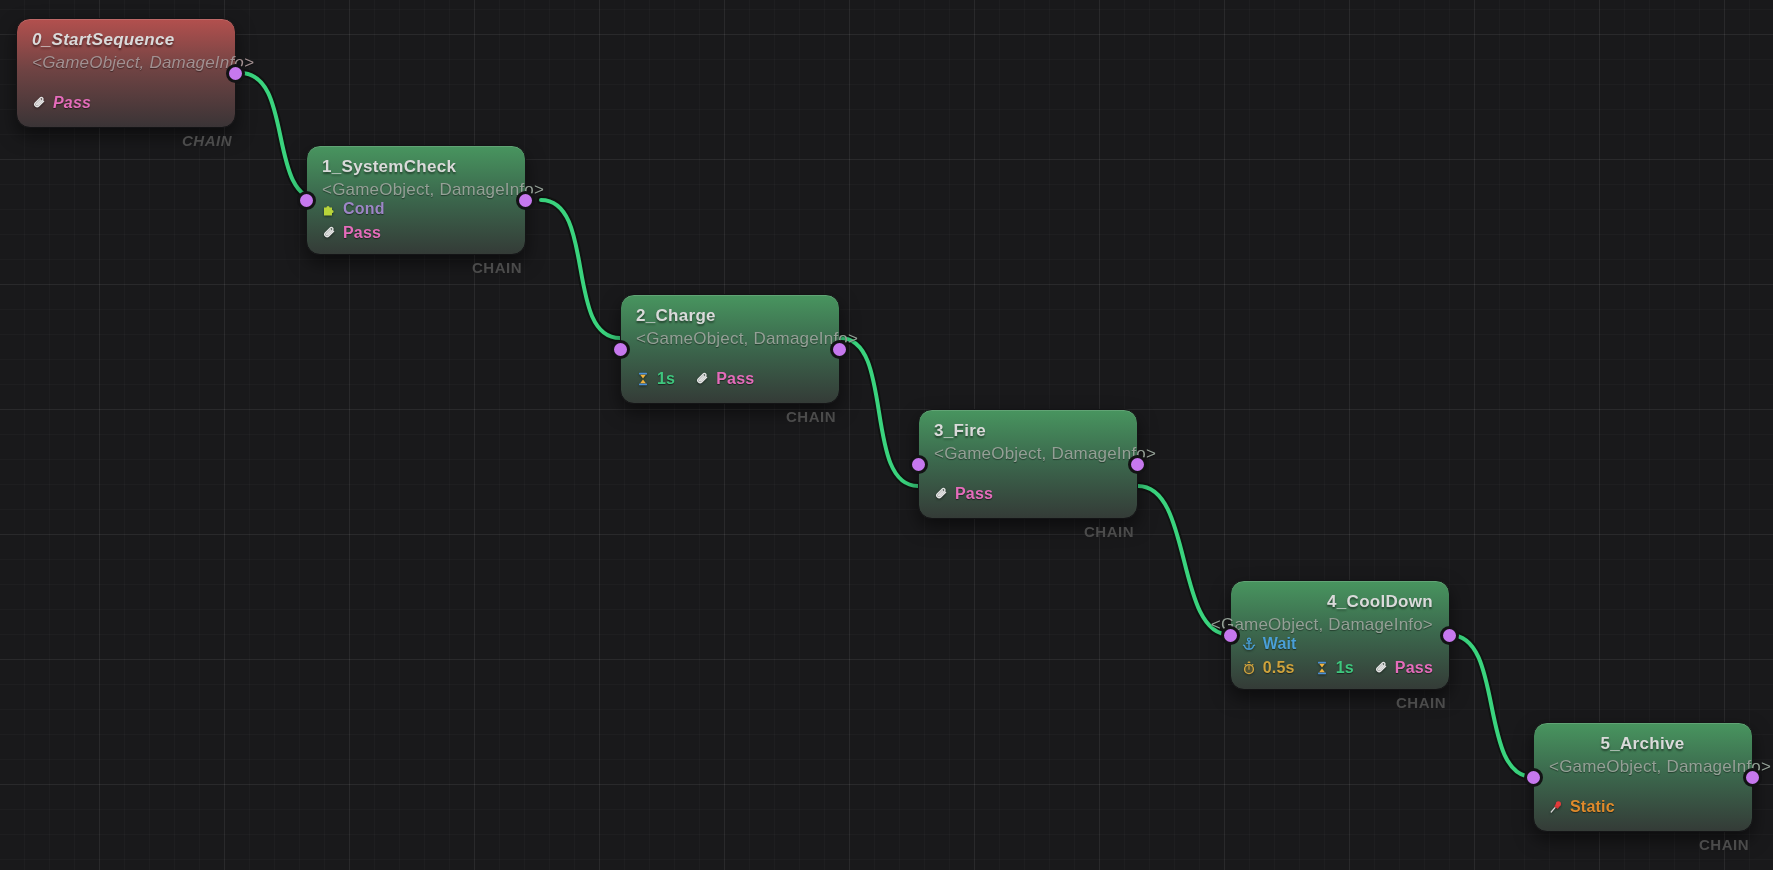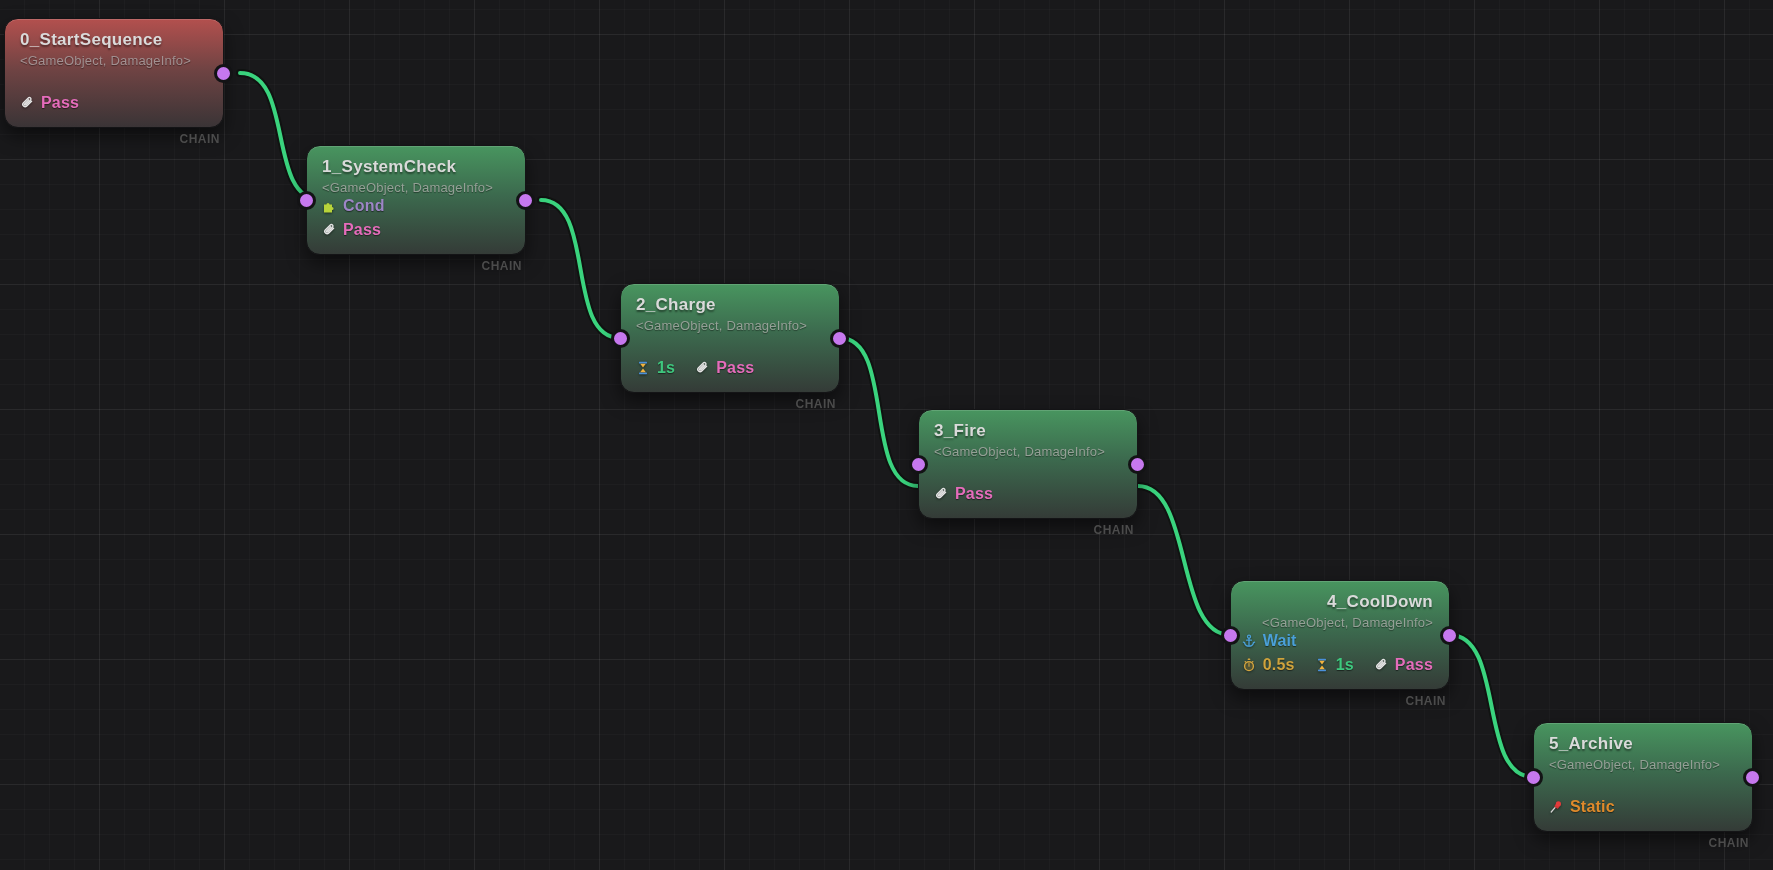--- a/index.html
+++ b/index.html
@@ -30,33 +30,33 @@
   }
   .variant-green{background:linear-gradient(180deg,#48955f 0%,#3c6a4e 45%,#343b37 100%);}
   .variant-red{background:linear-gradient(180deg,#b3504e 0%,#6e4343 48%,#3a3436 100%);}
   .node-title{
     font-size:17px;font-weight:700;color:#dadada;
     letter-spacing:.3px;line-height:1.2;
     text-shadow:0 2px 2px rgba(0,0,0,.45);
     white-space:nowrap;
   }
   .node-subtitle{
-    font-size:13px;margin-top:3px;letter-spacing:.2px;
+    font-size:17px;margin-top:3px;letter-spacing:.2px;
     text-shadow:0 1px 1px rgba(0,0,0,.4);white-space:nowrap;
   }
   .variant-green .node-subtitle{color:#94a096;}
   .variant-red .node-subtitle{color:#a29091;}
   .badge-rows{margin-top:auto;display:flex;flex-direction:column;gap:6px;}
   .badge-row{display:flex;align-items:center;gap:20px;}
   .badge{display:flex;align-items:center;gap:7px;font-size:16px;font-weight:700;
          letter-spacing:.2px;text-shadow:0 1px 1px rgba(0,0,0,.5);}
   .badge svg{display:block;filter:drop-shadow(0 1px 1px rgba(0,0,0,.5));}
   .chain-label{
     position:absolute;right:3px;top:113px;
-    font-size:12px;font-weight:700;color:#4b4b4b;letter-spacing:.5px;
+    font-size:15px;font-weight:700;color:#4b4b4b;letter-spacing:.5px;
   }
   .port{
     position:absolute;z-index:3;
     width:13px;height:13px;border-radius:50%;
     border:3px solid #131315;
   }
   .port.in{left:-10px;top:45px;}
   .port.out{right:-10px;top:45px;}
 </style>
 </head>
@@ -68,21 +68,21 @@
       <path d="M240 73 C295 73 266 200 321 200" fill="none" stroke="#3ad47e" stroke-width="4" stroke-linecap="round"></path>
       <path d="M541 200 C596 200 565 338 620 338" fill="none" stroke="#101311" stroke-width="8" stroke-linecap="round"></path>
       <path d="M541 200 C596 200 565 338 620 338" fill="none" stroke="#3ad47e" stroke-width="4" stroke-linecap="round"></path>
       <path d="M840 338 C895 338 863 486 918 486" fill="none" stroke="#101311" stroke-width="8" stroke-linecap="round"></path>
       <path d="M840 338 C895 338 863 486 918 486" fill="none" stroke="#3ad47e" stroke-width="4" stroke-linecap="round"></path>
       <path d="M1138 486 C1193 486 1175 635 1230 635" fill="none" stroke="#101311" stroke-width="8" stroke-linecap="round"></path>
       <path d="M1138 486 C1193 486 1175 635 1230 635" fill="none" stroke="#3ad47e" stroke-width="4" stroke-linecap="round"></path>
       <path d="M1450 635 C1505 635 1478 777 1533 777" fill="none" stroke="#101311" stroke-width="8" stroke-linecap="round"></path>
       <path d="M1450 635 C1505 635 1478 777 1533 777" fill="none" stroke="#3ad47e" stroke-width="4" stroke-linecap="round"></path>
     </svg>
-<div class="node variant-red" style="left: 4px; top: 18px;">
+<div class="node variant-red" style="left: 16px; top: 18px; font-style: italic;">
     <div class="node-title">0_StartSequence</div>
     <div class="node-subtitle">&lt;GameObject, DamageInfo&gt;</div>
     <div class="badge-rows">
         <div class="badge-row">
           <span class="badge" style="color: rgb(229, 108, 187);">
             <svg width="14" height="14" viewBox="0 0 14 14">
               <path d="M11.6 5.2 L6.8 10 a2.3 2.3 0 0 1 -3.3 -3.3 L8.3 2 a1.55 1.55 0 0 1 2.2 2.2 L5.7 9 a0.8 0.8 0 0 1 -1.1 -1.1 L8.8 3.7" fill="none" stroke="#e6e6e6" stroke-width="1.4" stroke-linecap="round"></path>
             </svg>
             <span>Pass</span>
           </span>
@@ -110,21 +110,21 @@
               <path d="M11.6 5.2 L6.8 10 a2.3 2.3 0 0 1 -3.3 -3.3 L8.3 2 a1.55 1.55 0 0 1 2.2 2.2 L5.7 9 a0.8 0.8 0 0 1 -1.1 -1.1 L8.8 3.7" fill="none" stroke="#e6e6e6" stroke-width="1.4" stroke-linecap="round"></path>
             </svg>
             <span>Pass</span>
           </span>
         </div>
       </div>
     <div class="chain-label">CHAIN</div>
     <div class="port in" style="background: rgb(198, 120, 238);"></div>
     <div class="port out" style="background: rgb(198, 120, 238);"></div>
   </div>
-    <div class="node variant-green" style="left: 620px; top: 283px;">
+    <div class="node variant-green" style="left: 620px; top: 294px;">
     <div class="node-title">2_Charge</div>
     <div class="node-subtitle">&lt;GameObject, DamageInfo&gt;</div>
     <div class="badge-rows">
         <div class="badge-row">
           <span class="badge" style="color: rgb(62, 199, 126);">
             <svg width="14" height="14" viewBox="0 0 14 14">
               <rect x="3" y="0.8" width="8" height="1.7" rx="0.6" fill="#4a90d9"></rect>
               <rect x="3" y="11.5" width="8" height="1.7" rx="0.6" fill="#4a90d9"></rect>
               <polygon points="4.2,2.7 9.8,2.7 7,6.5" fill="#f2b33d"></polygon>
               <polygon points="7,7.5 4.2,11.3 9.8,11.3" fill="#f2b33d"></polygon>
@@ -204,21 +204,21 @@
               <path d="M11.6 5.2 L6.8 10 a2.3 2.3 0 0 1 -3.3 -3.3 L8.3 2 a1.55 1.55 0 0 1 2.2 2.2 L5.7 9 a0.8 0.8 0 0 1 -1.1 -1.1 L8.8 3.7" fill="none" stroke="#e6e6e6" stroke-width="1.4" stroke-linecap="round"></path>
             </svg>
             <span>Pass</span>
           </span>
         </div>
       </div>
     <div class="chain-label">CHAIN</div>
     <div class="port in" style="background: rgb(198, 120, 238);"></div>
     <div class="port out" style="background: rgb(198, 120, 238);"></div>
   </div>
-    <div class="node variant-green" style="left: 1533px; top: 722px;">
+    <div class="node variant-green" style="left: 1533px; top: 722px; text-align: center;">
     <div class="node-title">5_Archive</div>
     <div class="node-subtitle">&lt;GameObject, DamageInfo&gt;</div>
     <div class="badge-rows">
         <div class="badge-row">
           <span class="badge" style="color: rgb(223, 138, 43);">
             <svg width="14" height="14" viewBox="0 0 14 14">
               <path d="M2.2 12 L6 7.6" stroke="#d5d5d5" stroke-width="1.3" stroke-linecap="round"></path>
               <rect x="5.6" y="4.6" width="4.6" height="3.4" rx="1" fill="#cf3535" transform="rotate(32 7.9 6.3)"></rect>
               <circle cx="9.4" cy="3.9" r="2.6" fill="#e23b3b"></circle>
             </svg>

